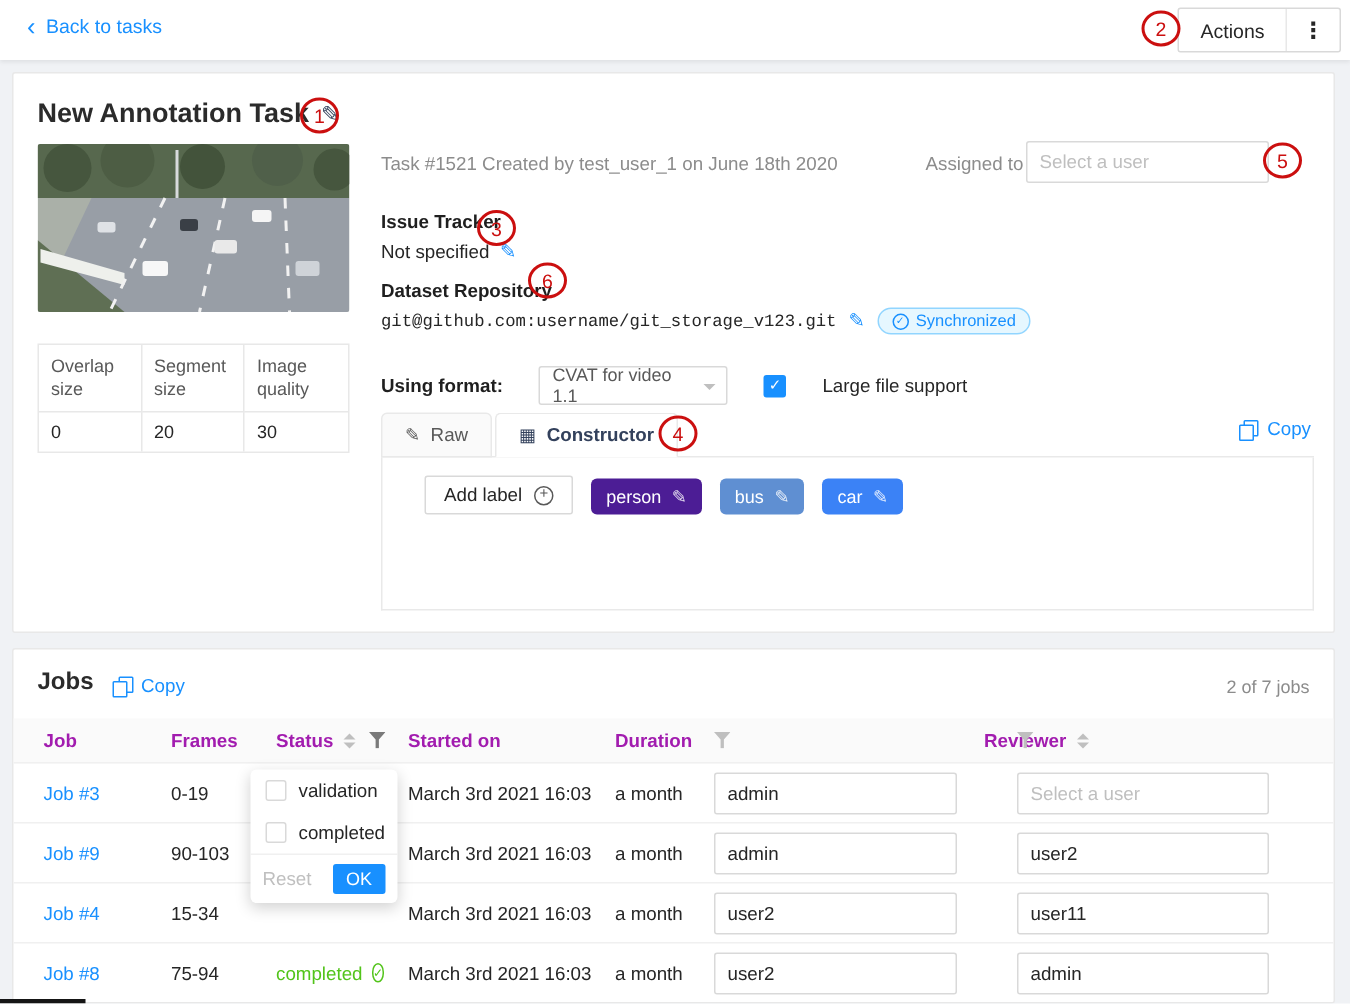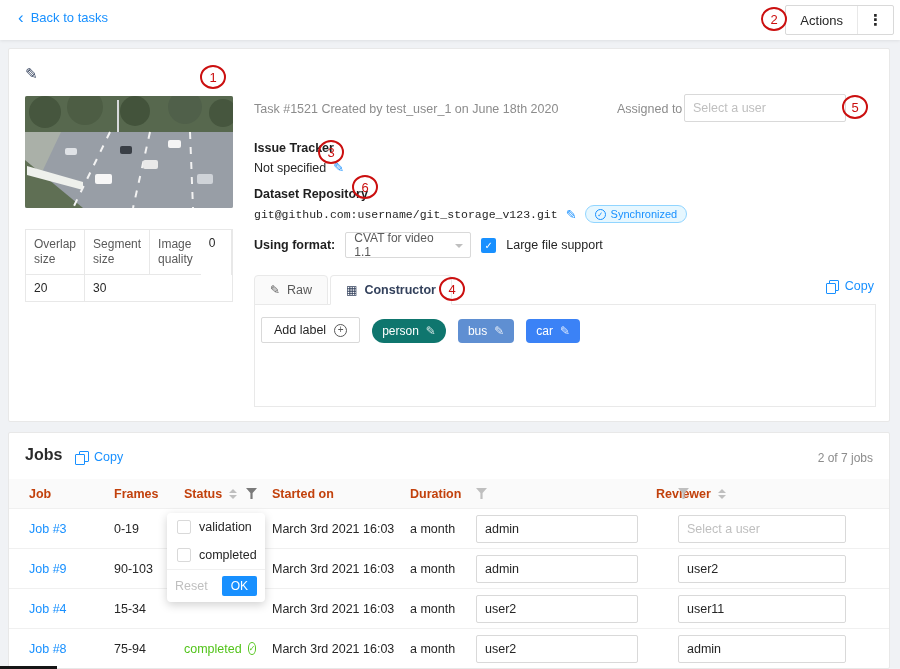--- a/index.html
+++ b/index.html
@@ -17,77 +17,77 @@
   
   .card { position:absolute; background:#fff; border:1px solid #e8e8e8; border-radius:2px; }
   .main-card { left:8px; top:48px; width:882px; height:374px; }
   .jobs-card { left:8px; top:432px; width:882px; height:237px; overflow:hidden; }
 
   
   .task-title { position:absolute; left:16px; top:16px; font-size:18px; font-weight:700; color:#2b2b2b; display:flex; align-items:center; gap:8px; }
   .pencil { color:#1890ff; font-size:13px; cursor:pointer; }
   .pencil.dark { color:#33415c; font-size:15px; }
   .preview { position:absolute; left:16px; top:47px; width:208px; height:112px; border-radius:2px; overflow:hidden; }
-  .params { position:absolute; left:16px; top:180px; width:208px; display:grid; grid-template-columns:1fr 1fr 1fr 1fr; border:1px solid #e8e8e8; font-size:12px; color:#595959; }
+  .params { position:absolute; left:16px; top:180px; width:208px; display:grid; grid-template-columns:1fr 1fr 1fr; border:1px solid #e8e8e8; font-size:12px; color:#595959; }
   .params .ph { padding:7px 8px; border-right:1px solid #e8e8e8; border-bottom:1px solid #e8e8e8; line-height:1.25; }
   .params .pv { padding:6px 8px; border-right:1px solid #e8e8e8; color:#262626; }
   .params .ph:nth-child(3), .params .pv:last-child { border-right:none; }
 
   .meta { position:absolute; left:245px; top:53px; font-size:12.5px; color:#8c8c8c; }
   .assigned-label { position:absolute; left:608px; top:53px; font-size:12.5px; color:#8c8c8c; }
   .assigned-input { position:absolute; left:675px; top:45px; width:162px; height:28px; }
   input.ui-input { border:1px solid #d9d9d9; border-radius:2px; font-size:12.5px; color:#262626; padding:4px 8px; width:100%; height:100%; outline:none; font-family:inherit; }
   input.ui-input::placeholder { color:#bfbfbf; }
 
   .sec-label { position:absolute; font-size:12.5px; font-weight:700; color:#1f1f1f; }
   .issue-label { left:245px; top:92px; }
   .issue-value { position:absolute; left:245px; top:111px; font-size:12.5px; color:#262626; display:flex; gap:7px; align-items:center; }
   .repo-label { left:245px; top:138px; }
   .repo-row { position:absolute; left:245px; top:156px; display:flex; align-items:center; gap:8px; font-size:12px; }
   .repo-url { font-family:"Liberation Mono","DejaVu Sans Mono",monospace; font-size:11.5px; color:#262626; }
   .sync-badge { display:inline-flex; align-items:center; gap:5px; font-size:11px; color:#1890ff; background:#e6f7ff; border:1px solid #91d5ff; border-radius:10px; padding:2px 9px; }
   .sync-badge .sicon { width:11px; height:11px; border:1px solid #1890ff; border-radius:50%; display:inline-flex; align-items:center; justify-content:center; font-size:7px; line-height:1; }
 
-  .format-row { position:absolute; left:245px; top:183px; display:flex; align-items:center; gap:10px; font-size:12.5px;justify-content:center; }
+  .format-row { position:absolute; left:245px; top:195px; display:flex; align-items:center; gap:24px; font-size:12.5px;justify-content:center; }
   .format-label { font-weight:700; color:#1f1f1f; }
   .select { position:relative; width:126px; height:26px; border:1px solid #d9d9d9; border-radius:2px; background:#fff; font-size:12px; color:#595959; display:flex; align-items:center; padding:0 20px 0 8px; cursor:pointer; }
   .select .sel-caret { position:absolute; right:7px; top:11px; width:0; height:0; border-left:4px solid transparent; border-right:4px solid transparent; border-top:4px solid #bfbfbf; }
   .checkbox-checked { width:15px; height:15px; background:#1890ff; border-radius:2px; color:#fff; font-size:10px; display:inline-flex; align-items:center; justify-content:center; cursor:pointer; }
   .lfs-label { color:#262626; }
 
   
   .tabs-box { position:absolute; left:245px; top:222px; width:622px; height:136px; }
   .tabbar { position:relative; height:34px; border-bottom:1px solid #e9e9e9; display:flex; align-items:flex-end; }
   .tab { display:inline-flex; align-items:center; gap:7px; padding:7px 15px; border:1px solid #e9e9e9; border-radius:4px 4px 0 0; background:#fafafa; color:#595959; font-size:12.5px; margin-bottom:-1px; cursor:pointer; }
   .tab + .tab { margin-left:2px; }
   .tab.active { background:#fff; border-bottom-color:#fff; color:#33415c; font-weight:600; }
   .tab .ticon { font-size:12px; }
   .tab-copy { position:absolute; right:2px; top:8px; display:flex; align-items:center; gap:6px; color:#1890ff; font-size:12.5px; cursor:pointer; }
-  .tab-content { border:1px solid #e9e9e9; border-top:none; height:102px; padding:12px 6px; display:flex; align-items:flex-start; gap:12px; }
+  .tab-content { border:1px solid #e9e9e9; border-top:none; height:102px; padding:12px 28px; display:flex; align-items:flex-start; gap:12px; }
   .add-label-btn { display:inline-flex; align-items:center; gap:8px; border:1px solid #d9d9d9; border-radius:2px; background:#fff; padding:5px 12px; font-size:12.5px; color:#262626; cursor:pointer; font-family:inherit; }
   .plus-circle { width:13px; height:13px; border:1px solid #595959; border-radius:50%; display:inline-flex; align-items:center; justify-content:center; font-size:10px; line-height:1; color:#595959; }
   .chip { display:inline-flex; align-items:center; gap:7px; border-radius:4px; padding:5px 10px; color:#fff; font-size:12px; cursor:pointer; margin-top:2px; }
   .chip .pencil { color:rgba(255,255,255,.85); font-size:12px; }
-  .chip-0 { background:#0f766e;border-radius:12px; }
+  .chip-0 { background:#4c1d95; }
   .chip-1 { background:#5f8fd2; }
   .chip-2 { background:#3b82f6; }
 
   
   .icon-copy { position:relative; width:13px; height:13px; display:inline-block; }
   .icon-copy::before { content:""; position:absolute; left:3.5px; top:0; width:8px; height:9px; border:1.4px solid #1890ff; border-radius:1px; }
   .icon-copy::after { content:""; position:absolute; left:0; top:3px; width:8px; height:9px; border:1.4px solid #1890ff; border-radius:1px; background:#fff; }
 
   
   .jobs-head { position:relative; height:46px; }
   .jobs-title { position:absolute; left:16px; top:13px; font-size:16px; font-weight:700; color:#2b2b2b; }
   .jobs-copy { position:absolute; left:66px; top:17px; display:flex; align-items:center; gap:6px; color:#1890ff; font-size:12.5px; cursor:pointer; }
   .jobs-count { position:absolute; right:16px; top:18px; font-size:12px; color:#8c8c8c; }
 
   .jrow { display:grid; grid-template-columns:85px 70px 62px 26px 138px 66px 180px 22px 182px 20px; align-items:center; padding-left:20px; }
-  .jhead { height:30px; background:#fafafa; border-bottom:1px solid #f0f0f0; font-size:12.5px; font-weight:600; color:#c2410c; }
+  .jhead { height:30px; background:#fafafa; border-bottom:1px solid #f0f0f0; font-size:12.5px; font-weight:600; color:#a21caf; }
   .jbody { height:40px; border-bottom:1px solid #f0f0f0; font-size:12.5px; color:#262626; }
   .hcell { display:flex; align-items:center; gap:4px; }
   .job-link { color:#1890ff; text-decoration:none; cursor:pointer; }
   .cell-input { width:162px; height:28px; border:1px solid #d9d9d9; border-radius:2px; font-size:12.5px; color:#262626; padding:4px 8px; outline:none; font-family:inherit; }
   .cell-input::placeholder { color:#bfbfbf; }
   .rev-input { width:168px; }
   .status-completed { color:#52c41a; display:flex; align-items:center; gap:6px; }
   .check-circle { width:13px; height:13px; border:1px solid #52c41a; border-radius:50%; color:#52c41a; font-size:8px; display:inline-flex; align-items:center; justify-content:center; }
 
   .sorter { display:inline-flex; flex-direction:column; gap:2px; margin-left:3px; }
@@ -120,20 +120,21 @@
   </a>
   <div class="actions-btn">
     <span class="lbl">Actions</span>
     <span class="dots">⋮</span>
   </div>
 </div>
 
 <div class="card main-card">
 
   <div class="task-title">
+    <span>New Annotation Task</span>
     <span class="pencil dark">✎</span>
   </div>
 
   <div class="preview">
     <svg width="208" height="112" viewBox="0 0 208 112" xmlns="http://www.w3.org/2000/svg">
       <rect width="208" height="112" fill="#aab0a8"></rect>
       <rect width="208" height="36" fill="#57684e"></rect>
       <circle cx="20" cy="16" r="16" fill="#46563e"></circle>
       <circle cx="60" cy="11" r="18" fill="#4d5d44"></circle>
       <circle cx="110" cy="15" r="15" fill="#43533b"></circle>

